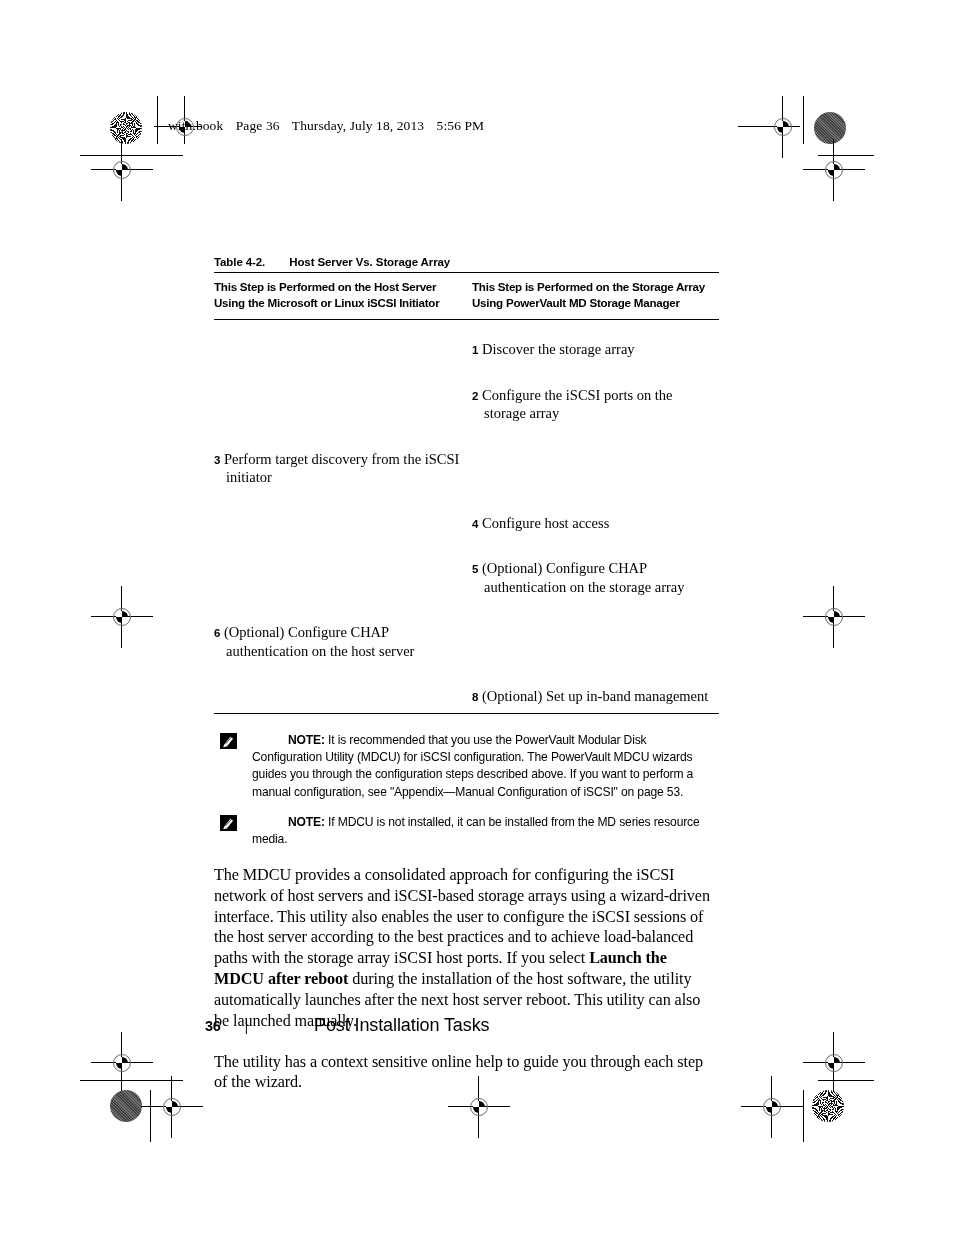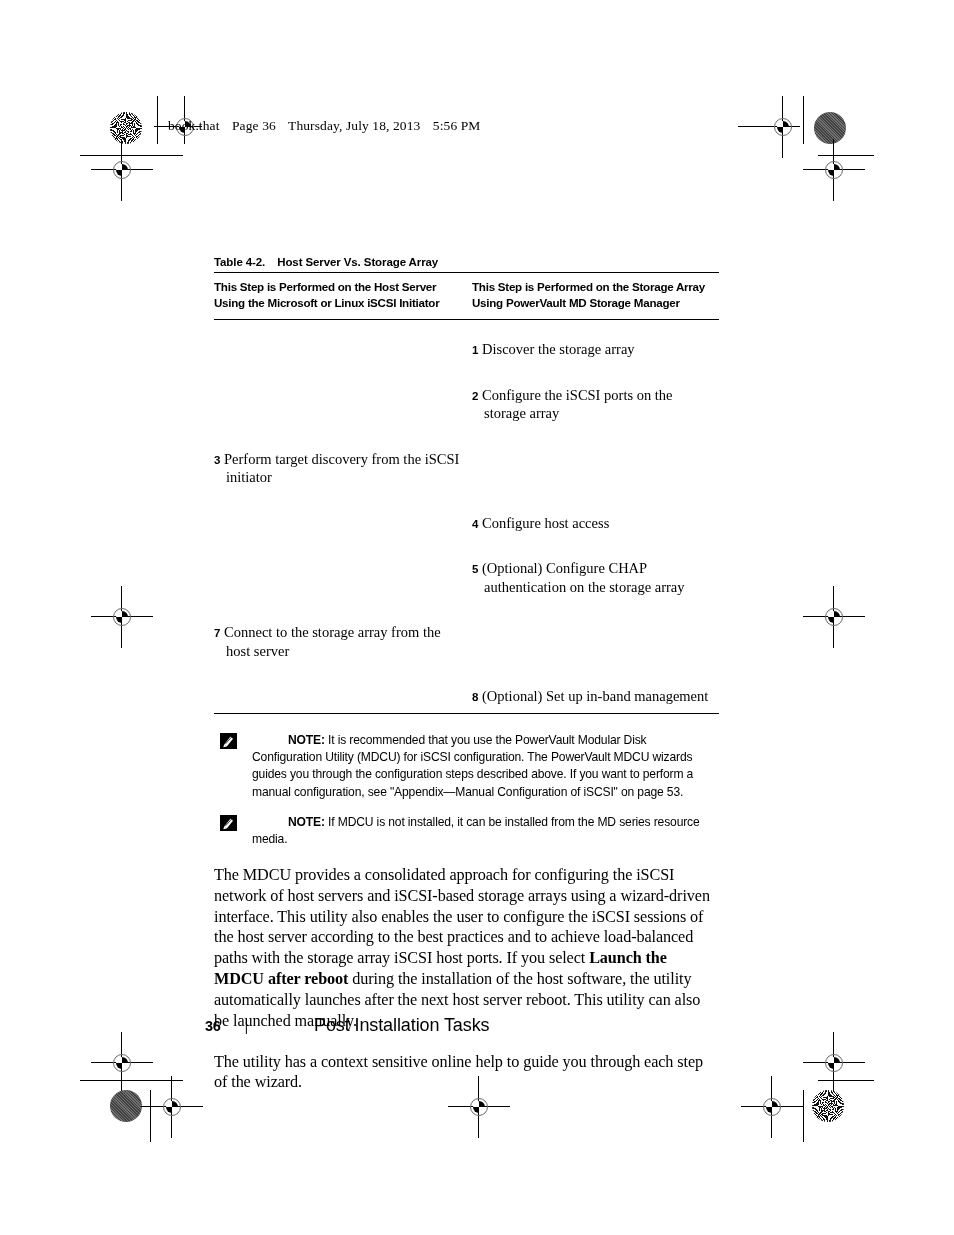--- a/index.html
+++ b/index.html
@@ -100,21 +100,21 @@
 
   
   .table-caption {
     font-family: "Liberation Sans", sans-serif;
     font-weight: bold;
     font-size: 11.5px;
     letter-spacing: -.1px;
     padding-bottom: 4px;
     white-space: nowrap;
   }
-  .table-caption .tc-label { margin-right: 12px; }
+  .table-caption .tc-label { margin-right: 24px; }
 
   table.steps {
     width: 500px;
     border-collapse: collapse;
     table-layout: fixed;
   }
   table.steps thead th {
     font-family: "Liberation Sans", sans-serif;
     font-weight: bold;
     font-size: 11.6px;
@@ -304,21 +304,21 @@
     <div class="hline"></div>
       <div class="vline"></div>
     <div class="ring"></div>
       <div class="dot"></div>
   </div>
   <div class="rule-v" style="left:803px; top:1090px; height:52px;"></div>
   <div class="halftone" style="left:812px; top:1090px;"></div>
 </div>
 
 <div class="running-header">
-  <span>book.that</span>
+  <span>with.book</span>
   <span>Page 36</span>
   <span>Thursday, July 18, 2013</span>
   <span>5:56 PM</span>
 </div>
 
 <div class="content">
 
   <div class="table-caption">
     <span class="tc-label">Table 4-2.</span><span>Host Server Vs. Storage Array</span>
   </div>
@@ -358,21 +358,21 @@
         </td>
       </tr>
       <tr>
         <td></td>
         <td>
           <div class="step"><span class="num">5</span> <span>(Optional) Configure CHAP authentication on the storage array</span></div>
         </td>
       </tr>
       <tr>
         <td>
-          <div class="step"><span class="num">7</span> <span>Connect to the storage array from the host server</span></div>
+          <div class="step"><span class="num">6</span> <span>(Optional) Configure CHAP authentication on the host server</span></div>
         </td>
         <td></td>
       </tr>
       <tr class="last">
         <td>
             <div class="spacer"></div>
           </td>
         <td>
           <div class="step"><span class="num">8</span> <span>(Optional) Set up in-band management</span></div>
         </td>

